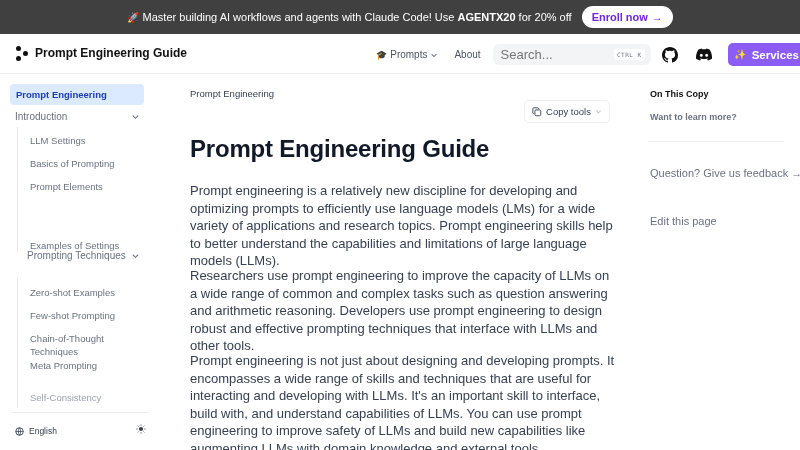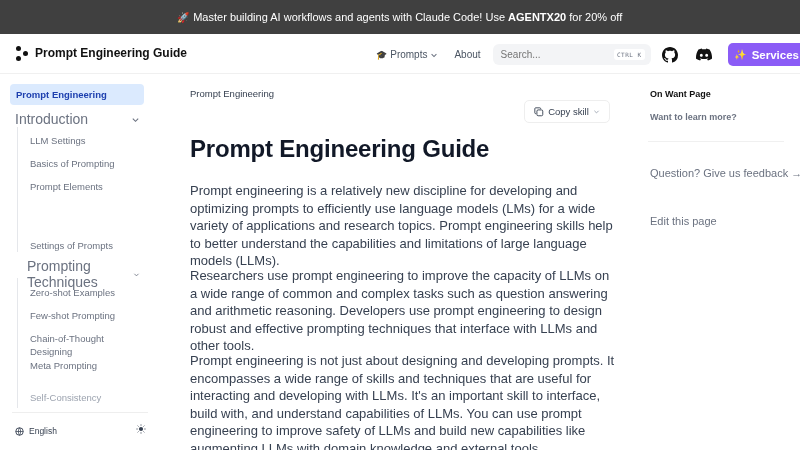--- a/index.html
+++ b/index.html
@@ -15,30 +15,30 @@
   
   .header { position: absolute; left: 0; top: 34px; width: 800px; height: 40px; border-bottom: 1px solid #f0f0f0; background: #fff; }
   .logo { position: absolute; left: 15px; top: 11px; display: flex; align-items: center; gap: 6px; }
   .logo-dots { position: relative; width: 14px; height: 16px; }
   .logo-dots span { position: absolute; background: #111; border-radius: 50%; }
   .logo-title { font-weight: 700; font-size: 12px; color: #111; }
   .nav { position: absolute; top: 9px; left: 376px; display: flex; align-items: center; }
   .nav-link { font-size: 10px; color: #4b5563; display: flex; align-items: center; gap: 3px; }
   .nav-about { margin-left: 16px; }
   .search { margin-left: 12px; width: 158px; height: 21px; border-radius: 6px; background: #f3f4f6; display: flex; align-items: center; justify-content: space-between; padding: 0 6px 0 8px; }
-  .search-input { border: none; background: transparent; font-size: 10px; color: #9ca3af; width: 100px; outline: none; font-family: "Liberation Sans", sans-serif; }
+  .search-input { border: none; background: transparent; font-size: 13px; color: #9ca3af; width: 100px; outline: none; font-family: "Liberation Sans", sans-serif; }
   .kbd { background: #fff; font-size: 6px; color: #6b7280; padding: 2px 3px; border-radius: 3px; letter-spacing: 0.5px; font-family: "DejaVu Sans Mono", monospace; }
   .icon-btn { width: 20px; height: 20px; display: flex; align-items: center; justify-content: center; margin-left: 9px; }
   .services-btn { margin-left: 14px; background: #8b5cf6; color: #fff; border-radius: 5px; height: 23px; width: 78px; display: flex; align-items: center; justify-content: center; gap: 5px; font-weight: 700; font-size: 11.5px; }
   .spark { color: #fde68a; font-size: 10px; }
 
   
   .sidebar { position: absolute; left: 0; top: 75px; width: 152px; height: 375px; }
   .sb-active { position: absolute; left: 10px; top: 9px; width: 134px; height: 21px; background: #dbeafe; border-radius: 4px; color: #1e40af; font-weight: 700; font-size: 9.5px; padding: 5px 6px; }
-  .sb-section { position: absolute; left: 15px; font-size: 14px; color: #6b7280; width: 125px; display: flex; justify-content: space-between; align-items: center; }
+  .sb-section { position: absolute; left: 15px; font-size: 10px; color: #6b7280; width: 125px; display: flex; justify-content: space-between; align-items: center; }
   .sb-line { position: absolute; left: 17px; width: 1px; background: #e5e7eb; }
   .sb-item { position: absolute; left: 30px; font-size: 9.5px; color: #6b7280; line-height: 13px; width: 110px; }
   .sb-foot-border { position: absolute; left: 12px; top: 337px; width: 136px; height: 1px; background: #eeeeee; }
   .sb-lang { position: absolute; left: 15px; top: 351px; display: flex; align-items: center; gap: 5px; font-size: 8.5px; color: #374151; }
   .sb-theme { position: absolute; left: 136px; top: 349px; font-size: 10px; color: #374151; }
 
   
   .main { position: absolute; left: 190px; top: 75px; width: 420px; }
   .breadcrumb { position: absolute; left: 0; top: 13px; font-size: 9.5px; color: #374151; white-space: nowrap; }
   .copy-btn { position: absolute; left: 334px; top: 25px; width: 86px; height: 23px; border: 1px solid #eeeeee; border-radius: 5px; display: flex; align-items: center; justify-content: center; gap: 4px; font-size: 9.5px; color: #374151; }
@@ -51,20 +51,24 @@
   .toc-link { position: absolute; left: 0; top: 37px; font-size: 9px; font-weight: 700; color: #6b7280; white-space: nowrap; }
   .toc-border { position: absolute; left: -2px; top: 66px; width: 136px; height: 1px; background: #f0f0f0; }
   .toc-foot { position: absolute; left: 0; font-size: 11px; color: #6b7280; white-space: nowrap; }
 </style>
 </head>
 <body>
 
 <div class="banner">
   <span class="banner-text">
     <span class="banner-rocket">🚀</span><span>Master building AI workflows and agents with Claude Code! Use </span><b>AGENTX20</b><span> for 20% off</span>
+  </span>
+  <span class="enroll-btn">
+    <span>Enroll now</span>
+    <span>→</span>
   </span>
 </div>
 
 <div class="header">
   <div class="logo">
     <div class="logo-dots">
       <span style="left:1px;top:1px;width:5px;height:5px;"></span>
       <span style="left:8px;top:6px;width:5px;height:5px;"></span>
       <span style="left:1px;top:11px;width:5px;height:5px;"></span>
     </div>
@@ -110,32 +114,32 @@
   <div class="sb-section" style="top:36px;">
     <span>Introduction</span>
     <svg width="9" height="9" viewBox="0 0 10 10">
         <path d="M2 4l3 3 3-3" stroke="#6b7280" stroke-width="1.2" fill="none"></path>
       </svg>
   </div>
   <div class="sb-line" style="top:52px;height:125px;"></div>
   <div class="sb-item" style="top:59px;">LLM Settings</div>
   <div class="sb-item" style="top:82px;">Basics of Prompting</div>
   <div class="sb-item" style="top:105px;">Prompt Elements</div>
-  <div class="sb-item" style="top:164px;">Settings of Prompts</div>
+  <div class="sb-item" style="top:164px;">Examples of Settings</div>
 
-  <div class="sb-section" style="top:183px;padding-left:12px;">
+  <div class="sb-section" style="top:175px;padding-left:12px;">
     <span>Prompting Techniques</span>
     <svg width="9" height="9" viewBox="0 0 10 10">
         <path d="M2 4l3 3 3-3" stroke="#6b7280" stroke-width="1.2" fill="none"></path>
       </svg>
   </div>
   <div class="sb-line" style="top:203px;height:130px;"></div>
   <div class="sb-item" style="top:211px;">Zero-shot Examples</div>
   <div class="sb-item" style="top:234px;">Few-shot Prompting</div>
-  <div class="sb-item" style="top:257px;width:90px;">Chain-of-Thought Designing</div>
+  <div class="sb-item" style="top:257px;width:90px;">Chain-of-Thought Techniques</div>
   <div class="sb-item" style="top:284px;">Meta Prompting</div>
   <div class="sb-item" style="top:316px;color:#9ca3af;">Self-Consistency</div>
 
   <div class="sb-foot-border"></div>
   <div class="sb-lang">
     <svg width="9" height="9" viewBox="0 0 12 12">
         <circle cx="6" cy="6" r="5" stroke="#374151" stroke-width="1.2" fill="none"></circle>
         <path d="M1 6h10M6 1c-2 2.5-2 7.5 0 10M6 1c2 2.5 2 7.5 0 10" stroke="#374151" stroke-width="1" fill="none"></path>
       </svg>
     <span>English</span>
@@ -150,30 +154,30 @@
   </div>
 </div>
 
 <div class="main">
   <div class="breadcrumb">Prompt Engineering</div>
   <div class="copy-btn">
     <svg width="10" height="10" viewBox="0 0 12 12">
         <rect x="3.5" y="3.5" width="7" height="7" rx="1.5" stroke="#374151" stroke-width="1.1" fill="none"></rect>
         <path d="M8 2.5V2a1 1 0 00-1-1H2a1 1 0 00-1 1v5a1 1 0 001 1h.5" stroke="#374151" stroke-width="1.1" fill="none"></path>
       </svg>
-    <span>Copy skill</span>
+    <span>Copy tools</span>
     <svg width="7" height="7" viewBox="0 0 10 10">
         <path d="M2 4l3 3 3-3" stroke="#9ca3af" stroke-width="1.3" fill="none"></path>
       </svg>
   </div>
   <h1 class="title">Prompt Engineering Guide</h1>
   <p class="para" style="top:107px;">Prompt engineering is a relatively new discipline for developing and optimizing prompts to efficiently use language models (LMs) for a wide variety of applications and research topics. Prompt engineering skills help to better understand the capabilities and limitations of large language models (LLMs).</p>
   <p class="para" style="top:192px;">Researchers use prompt engineering to improve the capacity of LLMs on a wide range of common and complex tasks such as question answering and arithmetic reasoning. Developers use prompt engineering to design robust and effective prompting techniques that interface with LLMs and other tools.</p>
   <p class="para" style="top:277px;">Prompt engineering is not just about designing and developing prompts. It encompasses a wide range of skills and techniques that are useful for interacting and developing with LLMs. It's an important skill to interface, build with, and understand capabilities of LLMs. You can use prompt engineering to improve safety of LLMs and build new capabilities like augmenting LLMs with domain knowledge and external tools.</p>
 </div>
 
 <div class="toc">
-  <div class="toc-title">On Want Page</div>
+  <div class="toc-title">On This Copy</div>
   <div class="toc-link">Want to learn more?</div>
   <div class="toc-border"></div>
   <div class="toc-foot" style="top:92px;">Question? Give us feedback →</div>
   <div class="toc-foot" style="top:109px;margin-top:31px;">Edit this page</div>
 </div>
 
 </body></html>

